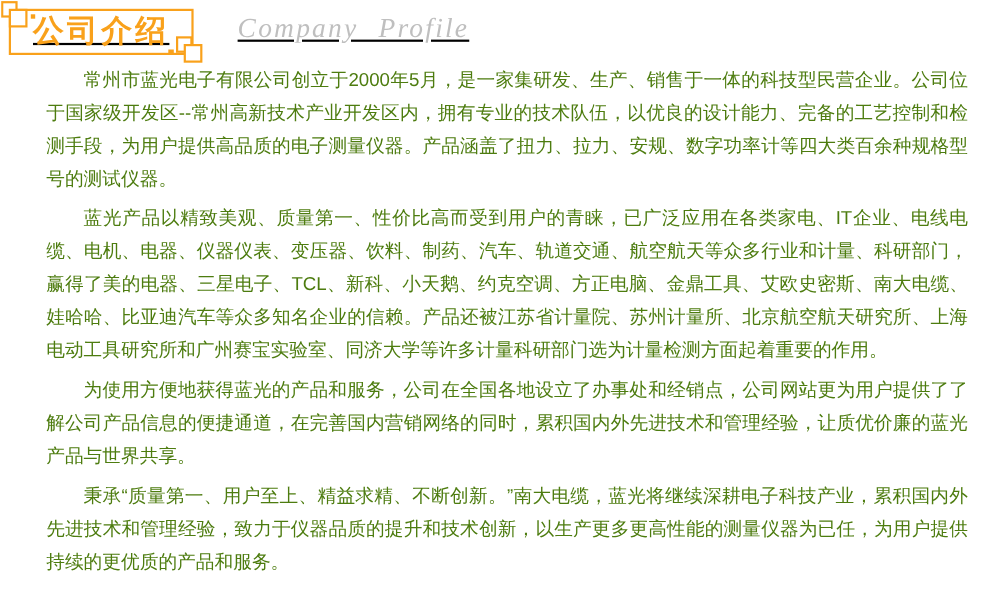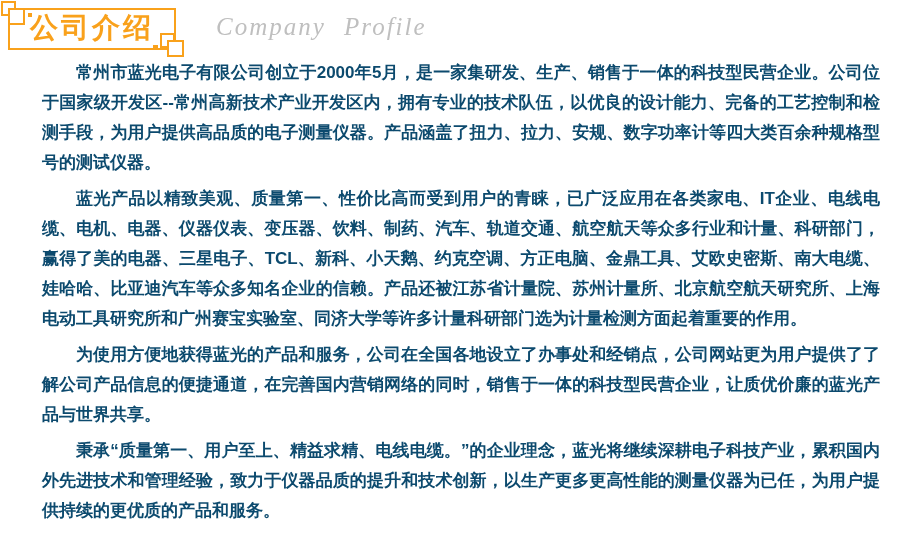--- a/index.html
+++ b/index.html
@@ -13,20 +13,21 @@
     font-family: "Liberation Sans", "DejaVu Sans", sans-serif;
   }
   .page { width: 900px; height: 554px; background: #fff; }
 
   
   .header {
     display: flex;
     align-items: center;
     padding: 5px 0 0 8px;
     height: 52px;
+    text-decoration: underline;
   }
   .badge {
     position: relative;
     display: inline-flex;
     align-items: center;
     justify-content: center;
     border: 2px solid #F9A11B;
     padding: 3px 20px 5px 20px;
     min-width: 160px;
     height: 42px;
@@ -51,25 +52,24 @@
     font-size: 25px;
     color: #bfbfbf;
     letter-spacing: 2px;
     word-spacing: 10px;
     white-space: nowrap;
   }
 
   
   .article {
     padding: 6px 20px 0 42px;
-    color: #0c4a6e;
+    color: #4d7c0f;
     font-size: 17px;
     line-height: 30px;
     text-align: justify;
-    font-weight: bold;
   }
   .article p {
     margin: 0 0 6px 0;
     text-indent: 2em;
   }
 </style>
 </head>
 <body>
 
 <div class="page">
@@ -87,17 +87,17 @@
         <rect x="9" y="2" width="13" height="13" fill="#ffffff" stroke="#F9A11B" stroke-width="2"></rect>
         <rect x="16" y="9" width="15" height="15" fill="#ffffff" stroke="#F9A11B" stroke-width="2"></rect>
       </svg>
     </div>
     <span class="subtitle">Company Profile</span>
   </header>
 
   <main class="article">
     <p>常州市蓝光电子有限公司创立于2000年5月，是一家集研发、生产、销售于一体的科技型民营企业。公司位于国家级开发区--常州高新技术产业开发区内，拥有专业的技术队伍，以优良的设计能力、完备的工艺控制和检测手段，为用户提供高品质的电子测量仪器。产品涵盖了扭力、拉力、安规、数字功率计等四大类百余种规格型号的测试仪器。</p>
     <p>蓝光产品以精致美观、质量第一、性价比高而受到用户的青睐，已广泛应用在各类家电、IT企业、电线电缆、电机、电器、仪器仪表、变压器、饮料、制药、汽车、轨道交通、航空航天等众多行业和计量、科研部门，赢得了美的电器、三星电子、TCL、新科、小天鹅、约克空调、方正电脑、金鼎工具、艾欧史密斯、南大电缆、娃哈哈、比亚迪汽车等众多知名企业的信赖。产品还被江苏省计量院、苏州计量所、北京航空航天研究所、上海电动工具研究所和广州赛宝实验室、同济大学等许多计量科研部门选为计量检测方面起着重要的作用。</p>
-    <p>为使用方便地获得蓝光的产品和服务，公司在全国各地设立了办事处和经销点，公司网站更为用户提供了了解公司产品信息的便捷通道，在完善国内营销网络的同时，销售于一体的科技型民营企业，让质优价廉的蓝光产品与世界共享。</p>
-    <p>秉承“质量第一、用户至上、精益求精、电线电缆。”的企业理念，蓝光将继续深耕电子科技产业，累积国内外先进技术和管理经验，致力于仪器品质的提升和技术创新，以生产更多更高性能的测量仪器为已任，为用户提供持续的更优质的产品和服务。</p>
+    <p>为使用方便地获得蓝光的产品和服务，公司在全国各地设立了办事处和经销点，公司网站更为用户提供了了解公司产品信息的便捷通道，在完善国内营销网络的同时，累积国内外先进技术和管理经验，让质优价廉的蓝光产品与世界共享。</p>
+    <p>秉承“质量第一、用户至上、精益求精、不断创新。”南大电缆，蓝光将继续深耕电子科技产业，累积国内外先进技术和管理经验，致力于仪器品质的提升和技术创新，以生产更多更高性能的测量仪器为已任，为用户提供持续的更优质的产品和服务。</p>
   </main>
 
 </div>
 
 </body></html>

